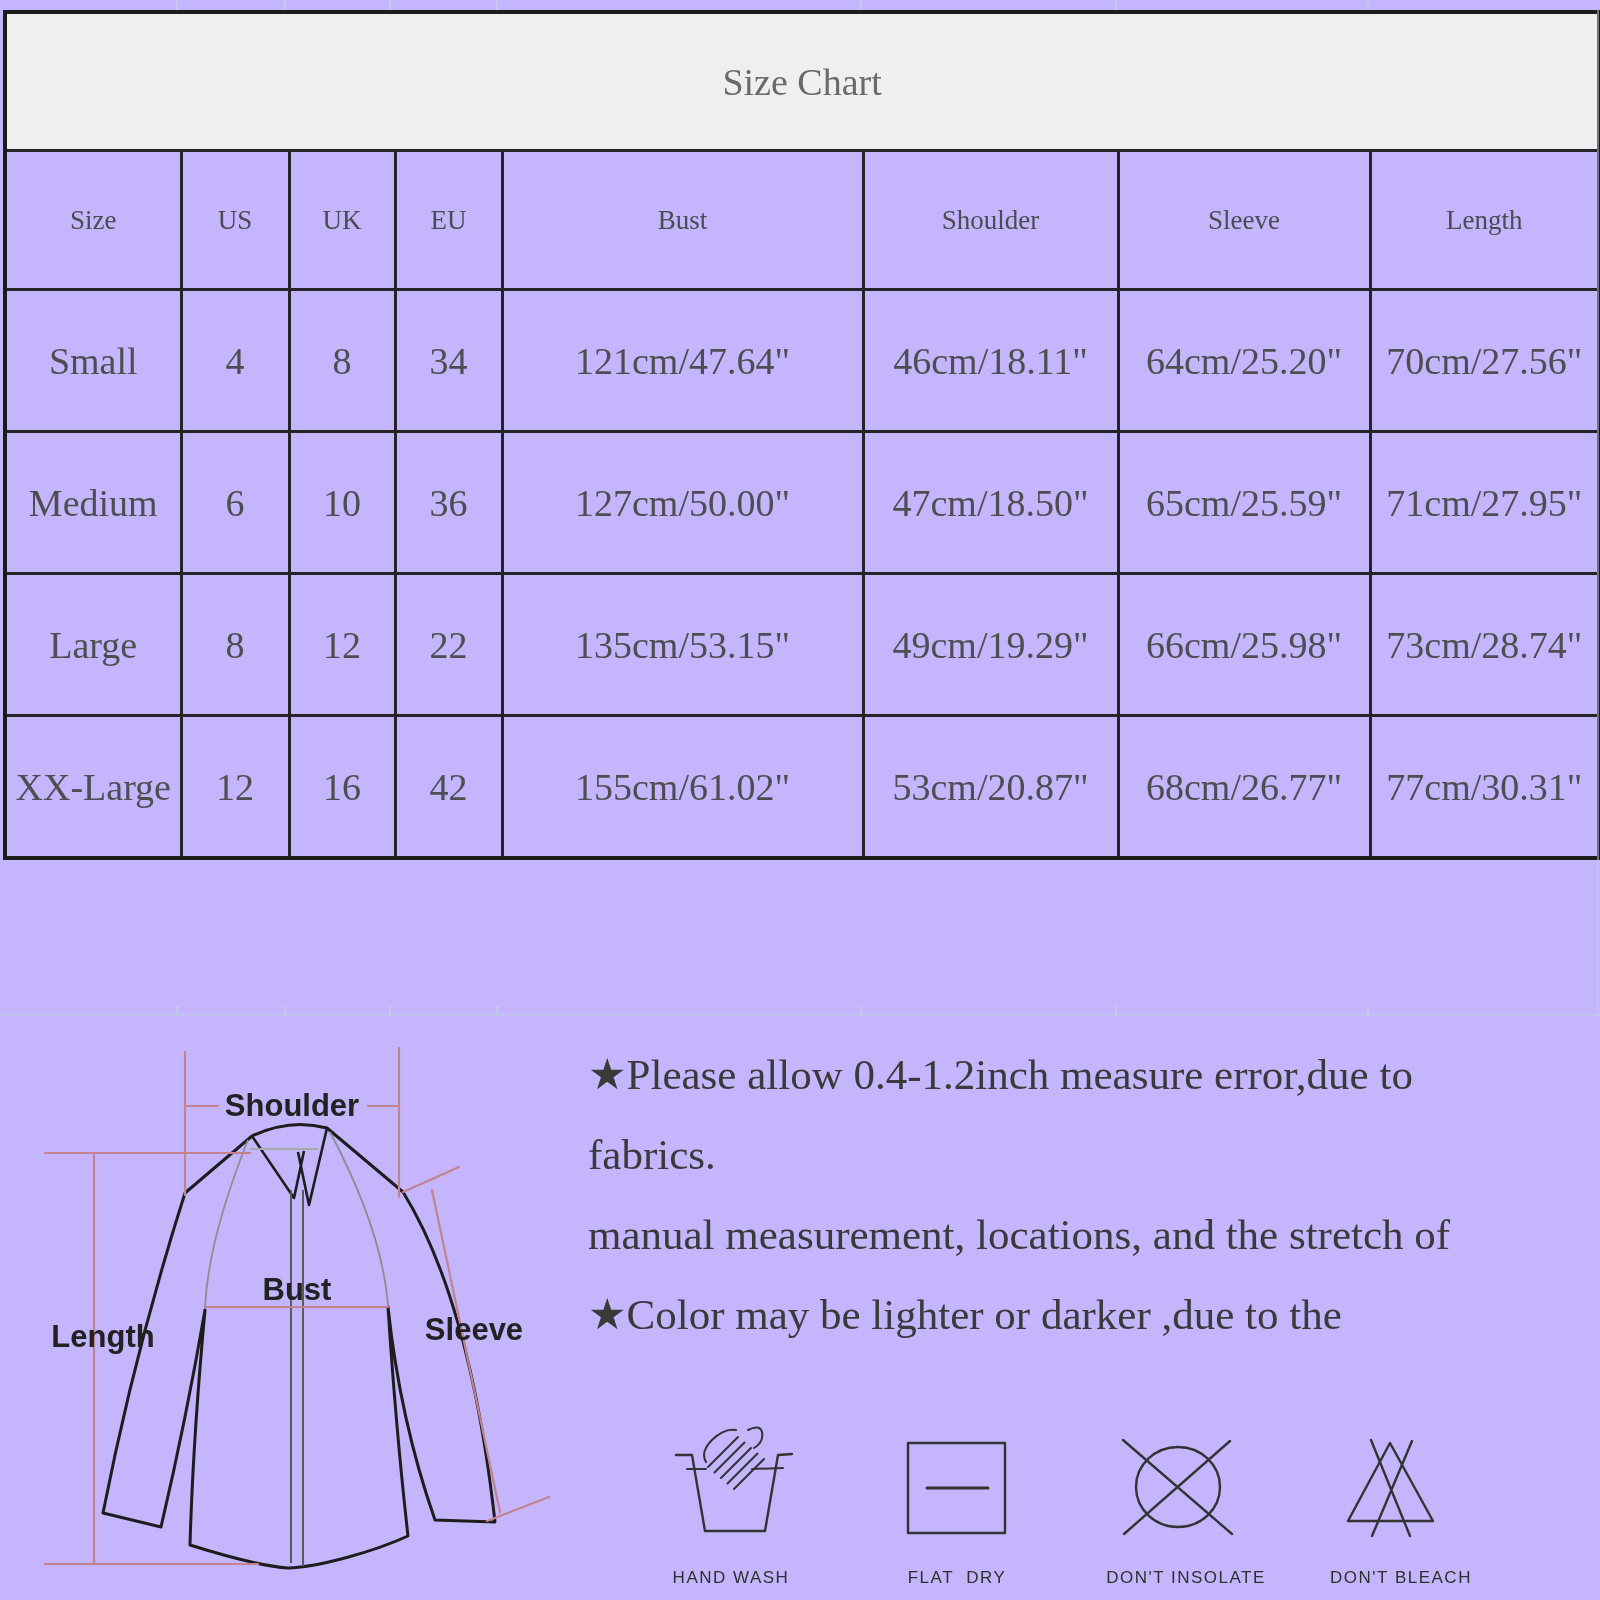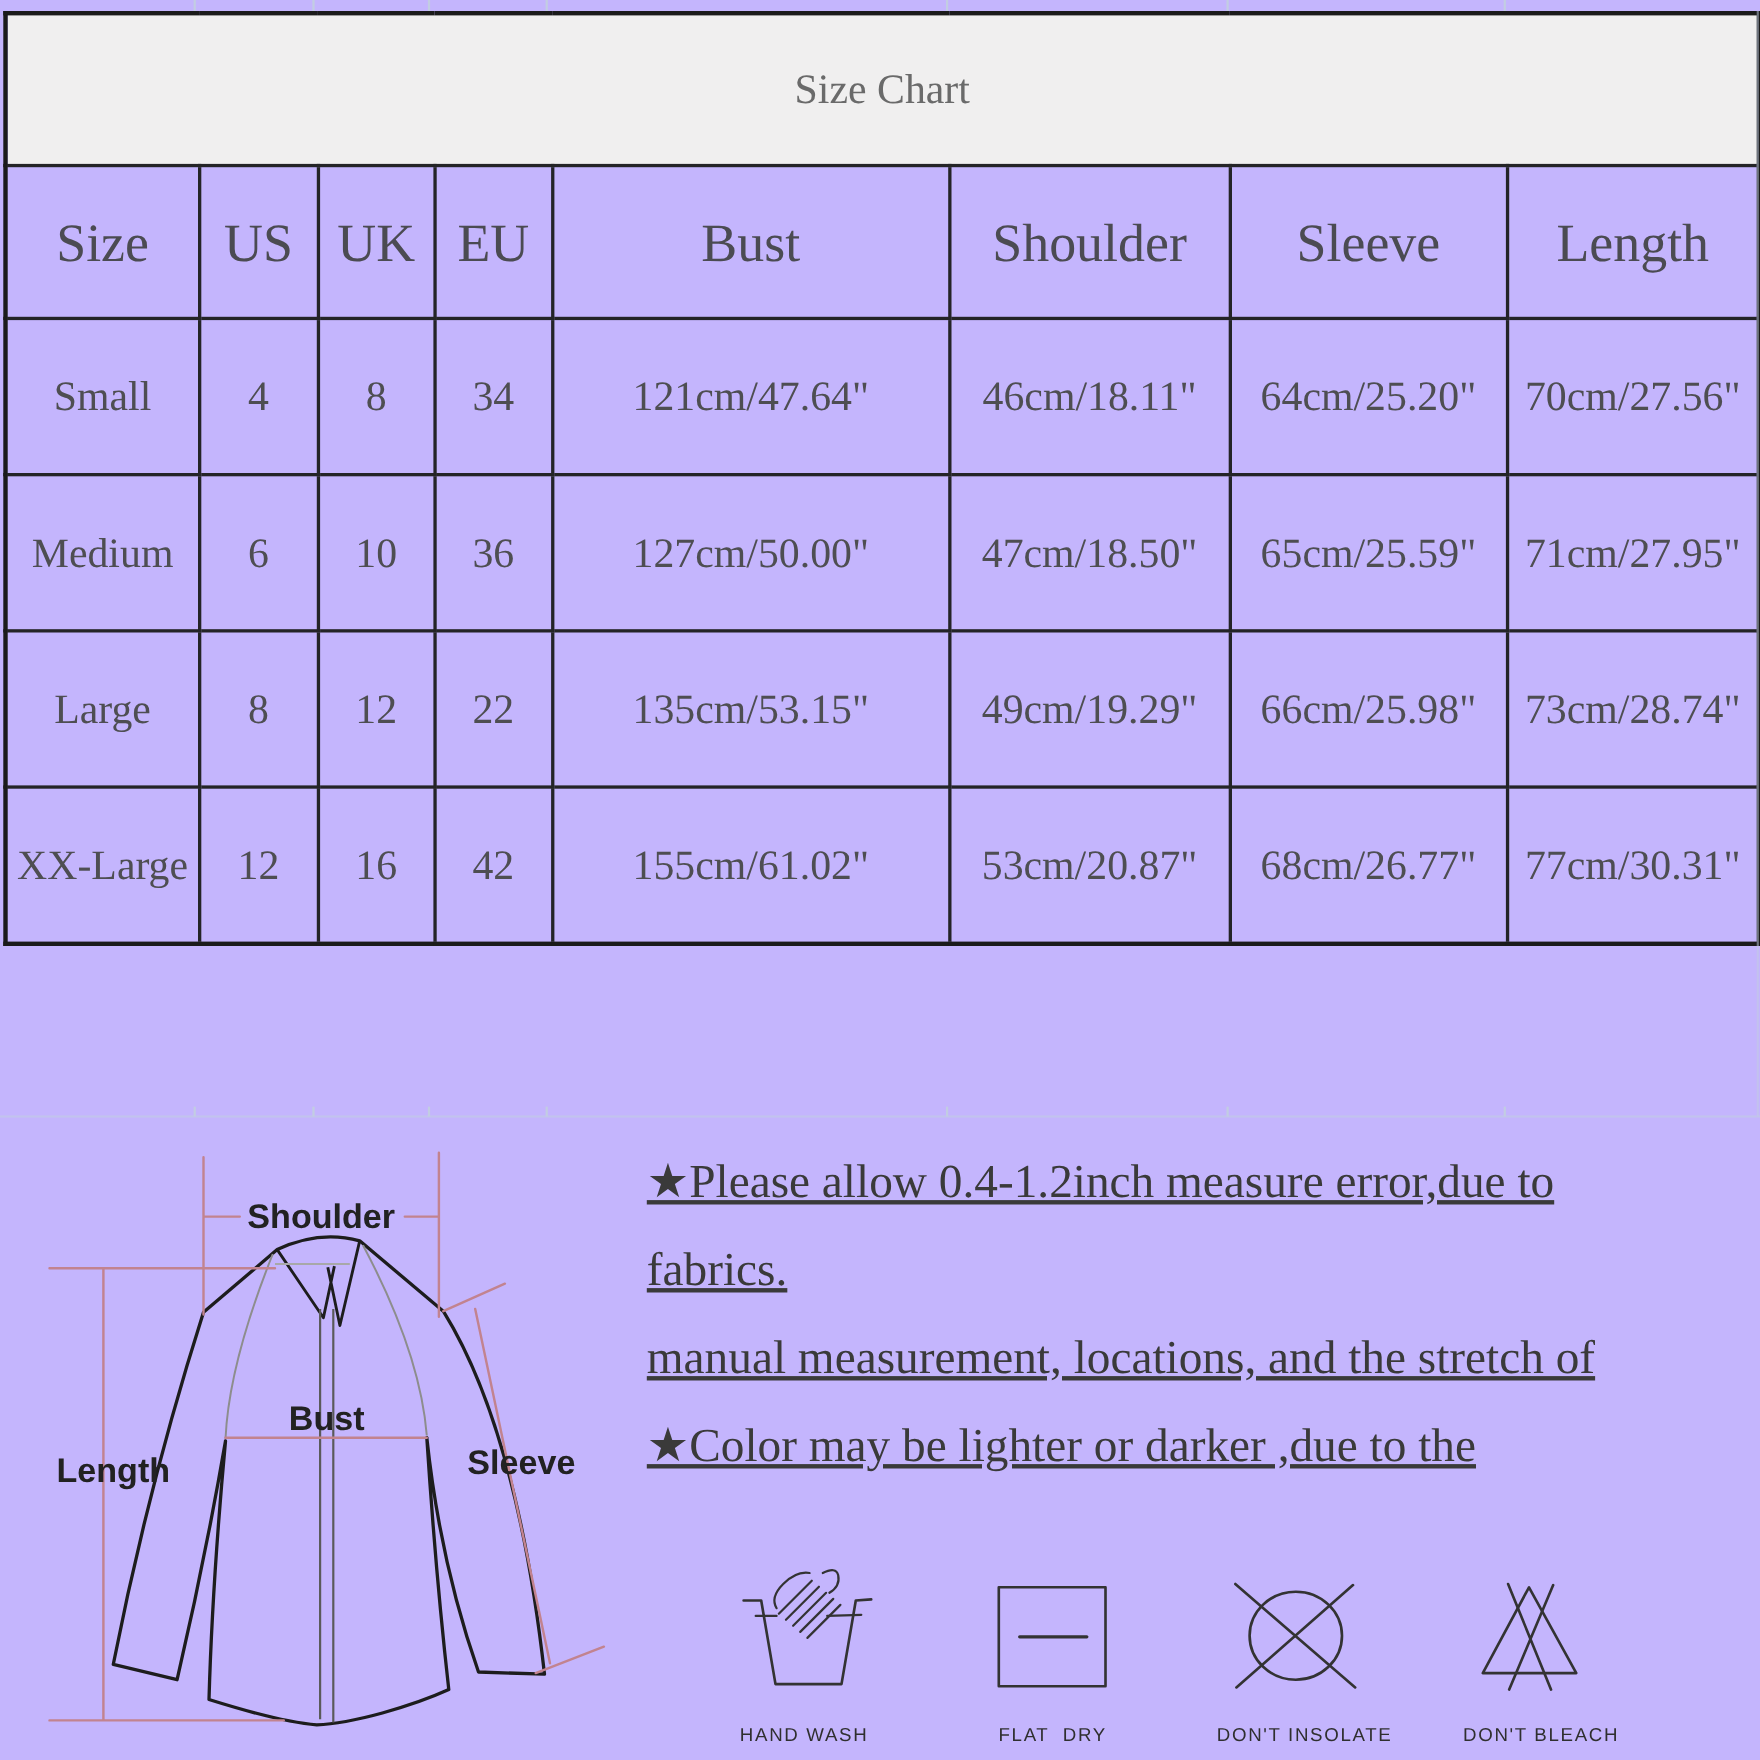--- a/index.html
+++ b/index.html
@@ -12,26 +12,26 @@
   .gl.h{height:2px;}
 
   
   table.size-table{position:absolute;left:3px;top:10px;width:1594px;
      border-collapse:collapse;table-layout:fixed;
      border:4px solid #1b1b1b;color:#4b4b4f;}
   table.size-table td{border:3px solid #242427;text-align:center;vertical-align:middle;
      white-space:nowrap;overflow:hidden;font-size:38px;}
   td.title-cell{height:133px;background:#f0efef;font-size:54px;color:#6a6a6a;
      border-bottom:4px solid #1b1b1b;}
-  tr.head td{height:134px;font-size:49px;color:#4b4b52;}
+  tr.head td{height:134px;font-size:27px;color:#4b4b52;}
   tr.data td{height:137px;color:#4e4e52;}
 
   
   .notes{position:absolute;left:588px;top:1035px;color:#3a3a3a;font-size:43px;}
-  .notes .line{line-height:80px;white-space:nowrap;text-decoration:underline;}
+  .notes .line{line-height:80px;white-space:nowrap;}
 
   
   svg{position:absolute;}
   .shirt-stroke{fill:none;stroke:#1d1d1d;stroke-width:3;stroke-linejoin:round;stroke-linecap:round;}
   .collar-stroke{fill:none;stroke:#1d1d1d;stroke-width:2.6;stroke-linejoin:round;}
   .seam{fill:none;stroke:#8d8d8d;stroke-width:1.8;}
   .placket{fill:none;stroke:#5a5a5a;stroke-width:2;}
   .pink{fill:none;stroke:#c2838f;stroke-width:2.2;stroke-linecap:round;}
   .diagram-label{font-family:"Liberation Sans","DejaVu Sans",sans-serif;
      font-weight:bold;font-size:31px;fill:#222;}

